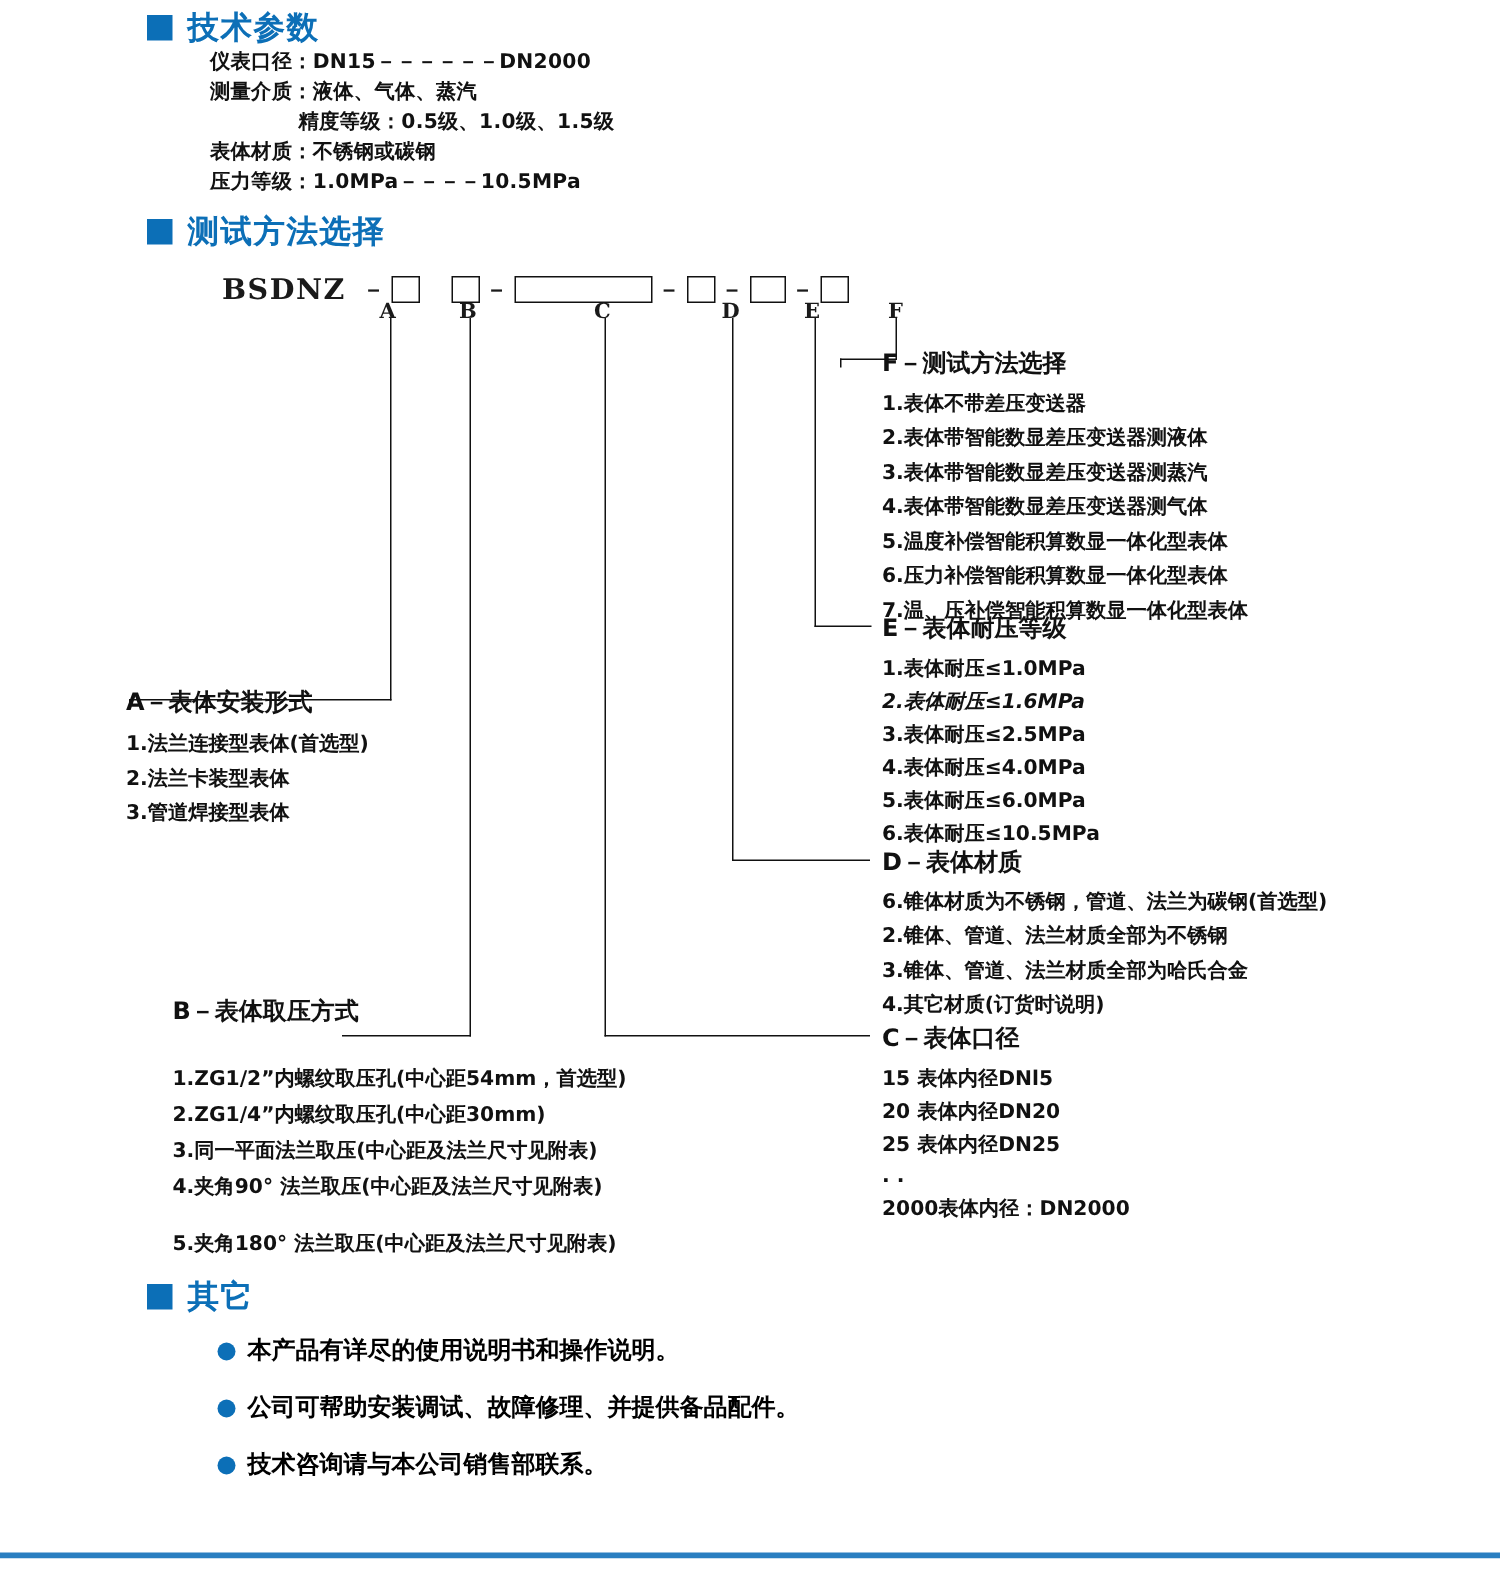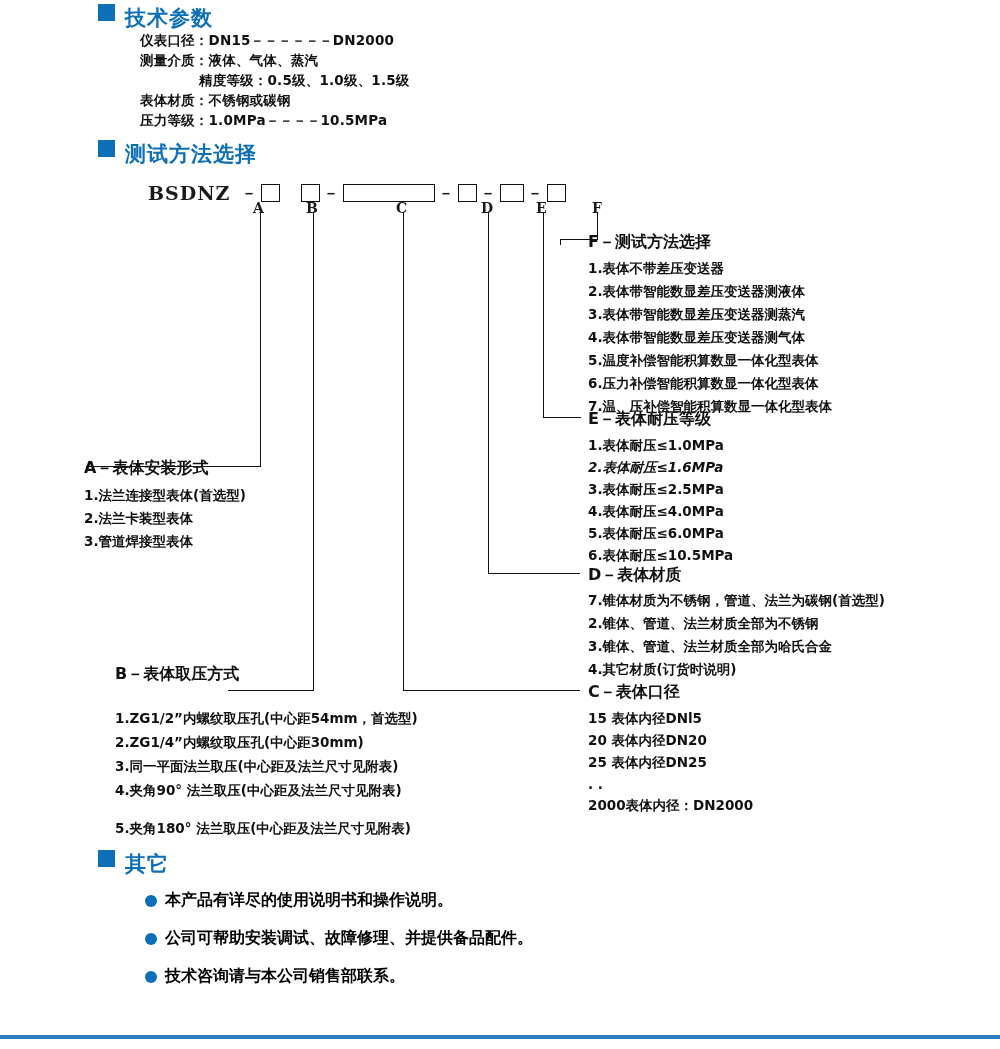--- a/index.html
+++ b/index.html
@@ -6,21 +6,21 @@
   html, body { margin:0; padding:0; }
   body {
     width:1000px; height:1049px; position:relative;
     background:#ffffff;
     font-family:"Liberation Serif", serif;
     color:#1a1a1a;
     overflow:hidden;
   }
 
   
-  .sec-head { display:flex; align-items:flex-start; gap:10px; position:absolute; }
+  .sec-head { display:flex; align-items:center; gap:10px; position:absolute; }
   .sec-sq { width:17px; height:17px; background:#0c6fb7; flex:0 0 auto; }
   .sec-title {
     font-family:"DejaVu Sans", sans-serif;
     font-weight:bold; font-size:21px; color:#0c6fb7; letter-spacing:1px;
     white-space:nowrap;
   }
 
   
   .tline {
     position:absolute; white-space:nowrap;
@@ -140,21 +140,21 @@
 
 <div class="gtitle" style="left:588px; top:409px;">E－表体耐压等级</div>
 <div class="gitem" style="left:588px; top:437px;">1.表体耐压≤1.0MPa</div>
 <div class="gitem" style="left:588px; top:459px;font-style:italic;">2.表体耐压≤1.6MPa</div>
 <div class="gitem" style="left:588px; top:481px;">3.表体耐压≤2.5MPa</div>
 <div class="gitem" style="left:588px; top:503px;">4.表体耐压≤4.0MPa</div>
 <div class="gitem" style="left:588px; top:525px;">5.表体耐压≤6.0MPa</div>
 <div class="gitem" style="left:588px; top:547px;">6.表体耐压≤10.5MPa</div>
 
 <div class="gtitle" style="left:588px; top:565px;">D－表体材质</div>
-<div class="gitem" style="left:588px; top:592px;">7.锥体材质为不锈钢，管道、法兰为碳钢(首选型)</div>
+<div class="gitem" style="left:588px; top:592px;">6.锥体材质为不锈钢，管道、法兰为碳钢(首选型)</div>
 <div class="gitem" style="left:588px; top:615px;">2.锥体、管道、法兰材质全部为不锈钢</div>
 <div class="gitem" style="left:588px; top:638px;">3.锥体、管道、法兰材质全部为哈氏合金</div>
 <div class="gitem" style="left:588px; top:661px;">4.其它材质(订货时说明)</div>
 
 <div class="gtitle" style="left:588px; top:682px;">C－表体口径</div>
 <div class="gitem" style="left:588px; top:710px;">15   表体内径DNl5</div>
 <div class="gitem" style="left:588px; top:732px;">20   表体内径DN20</div>
 <div class="gitem" style="left:588px; top:754px;">25   表体内径DN25</div>
 <div class="gitem" style="left:588px; top:776px;">. .</div>
 <div class="gitem" style="left:588px; top:797px;">2000表体内径：DN2000</div>

